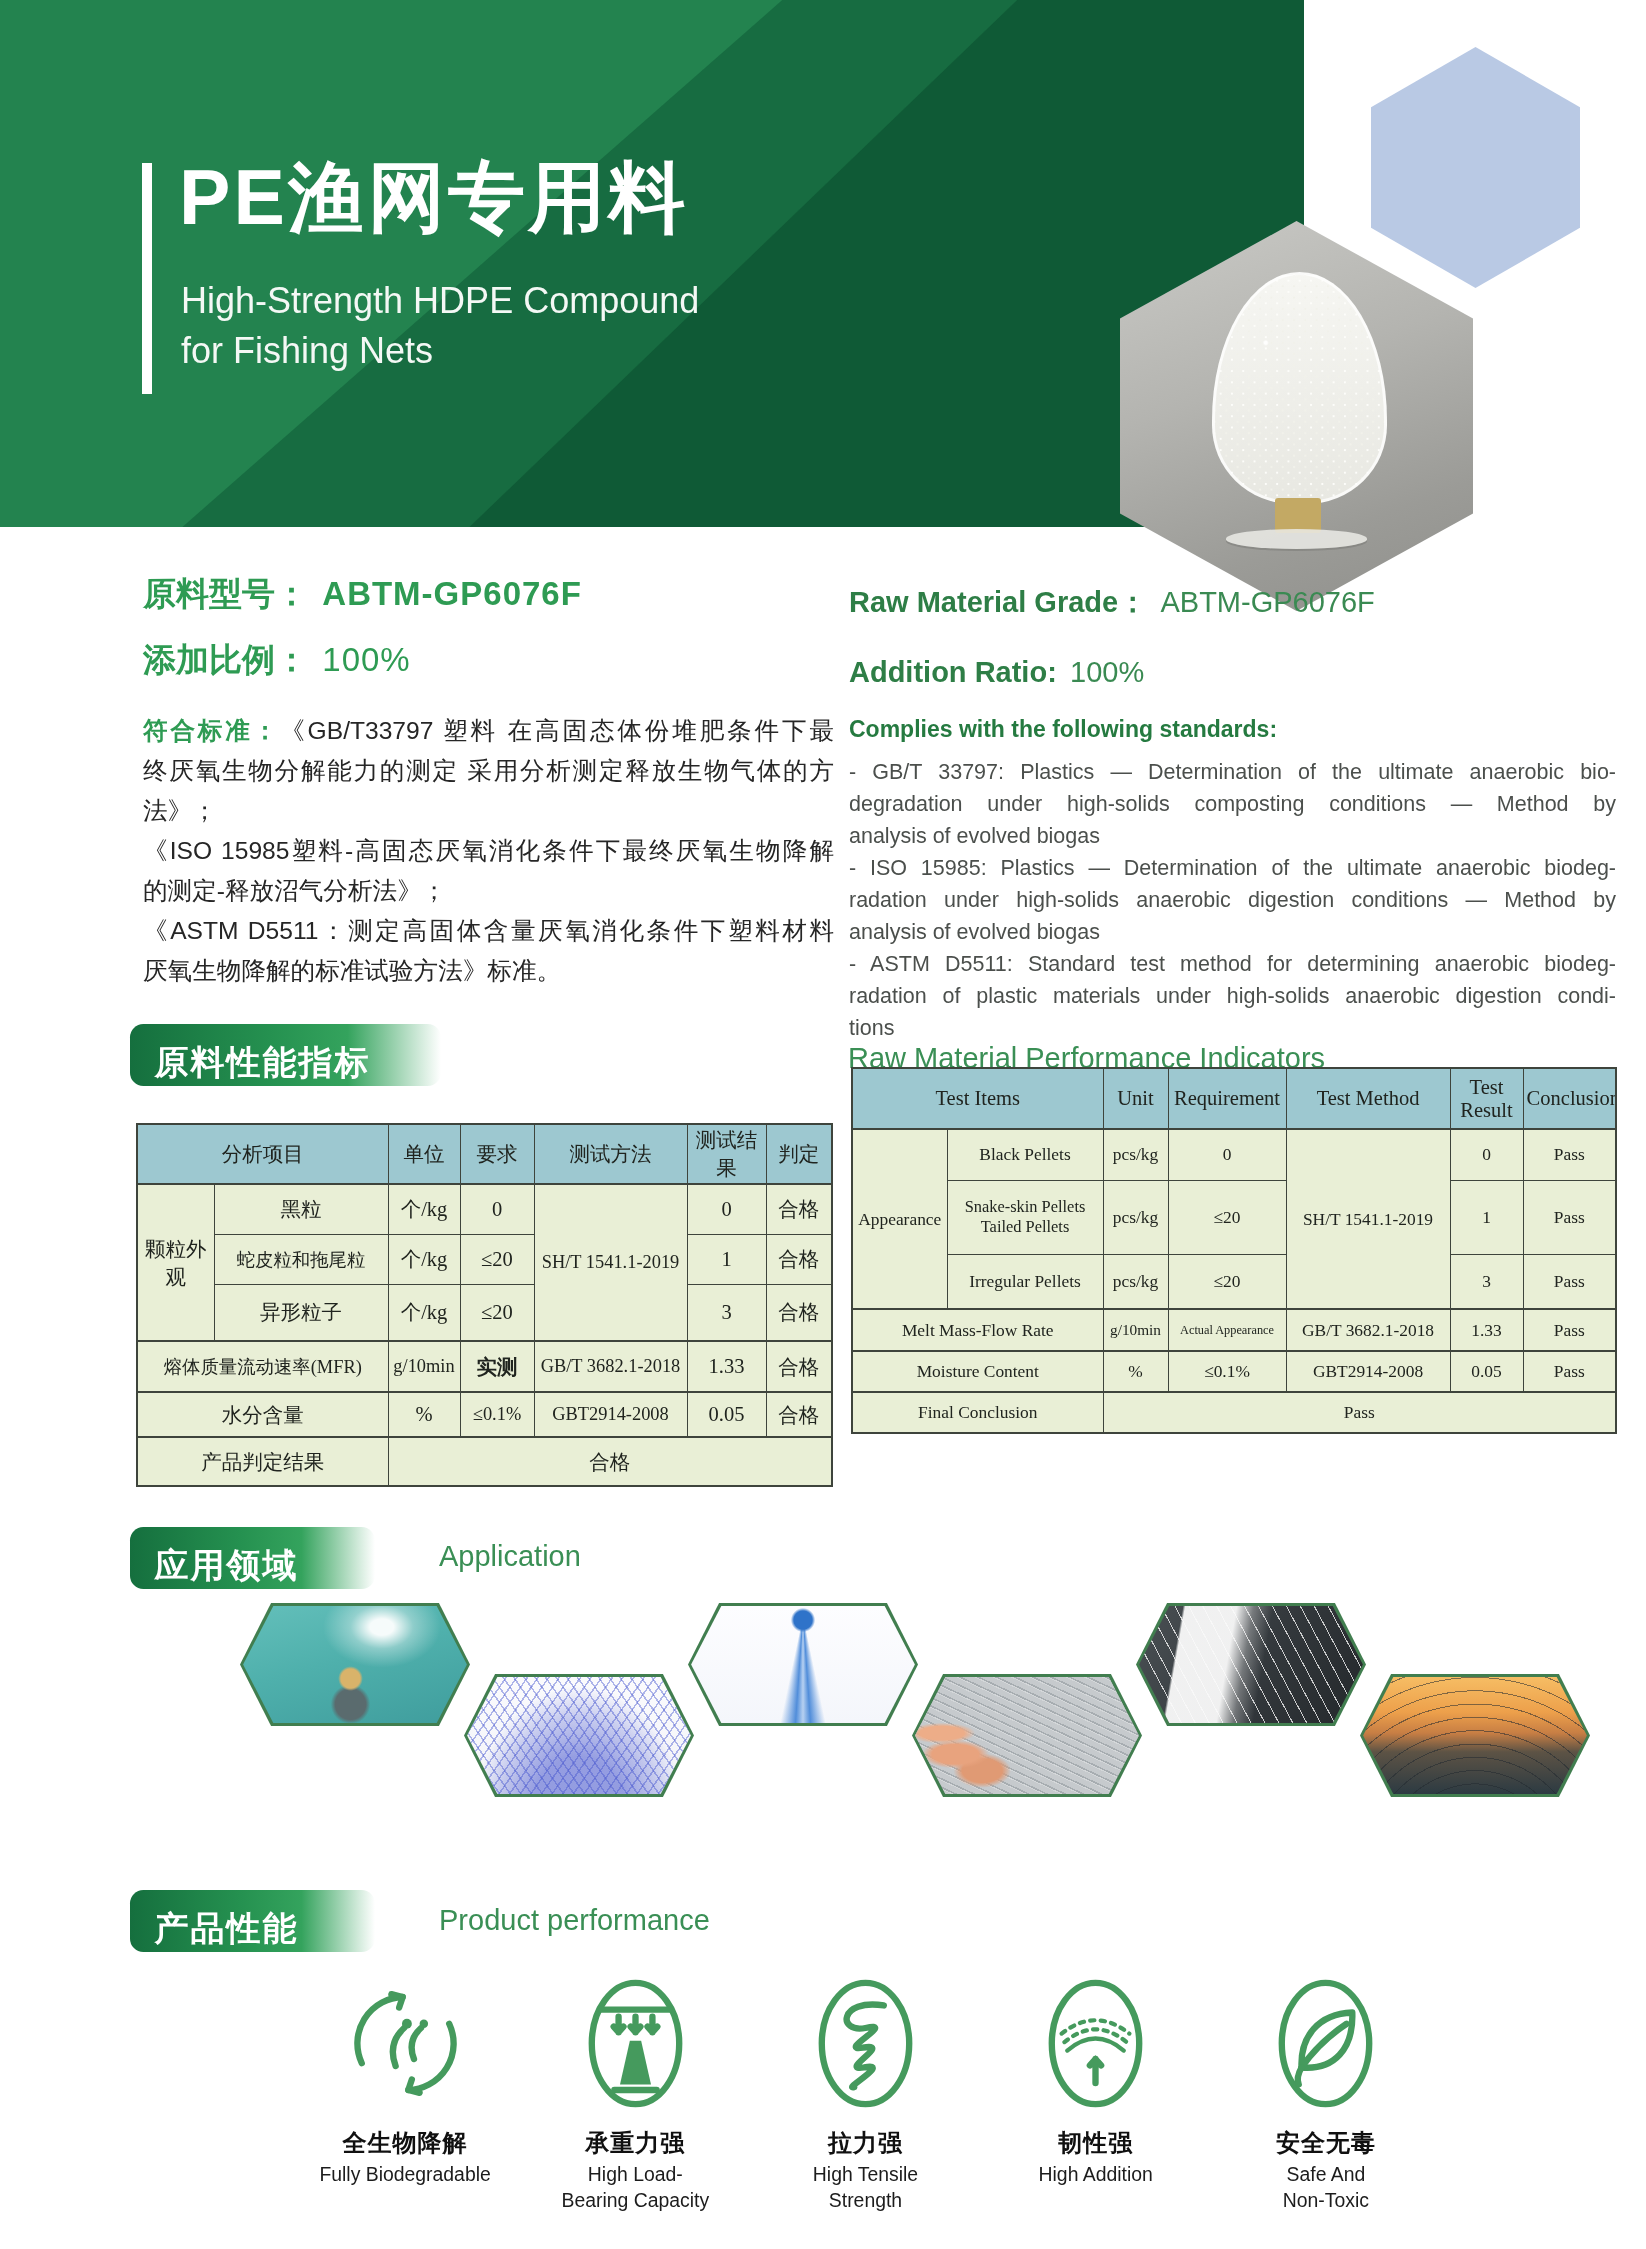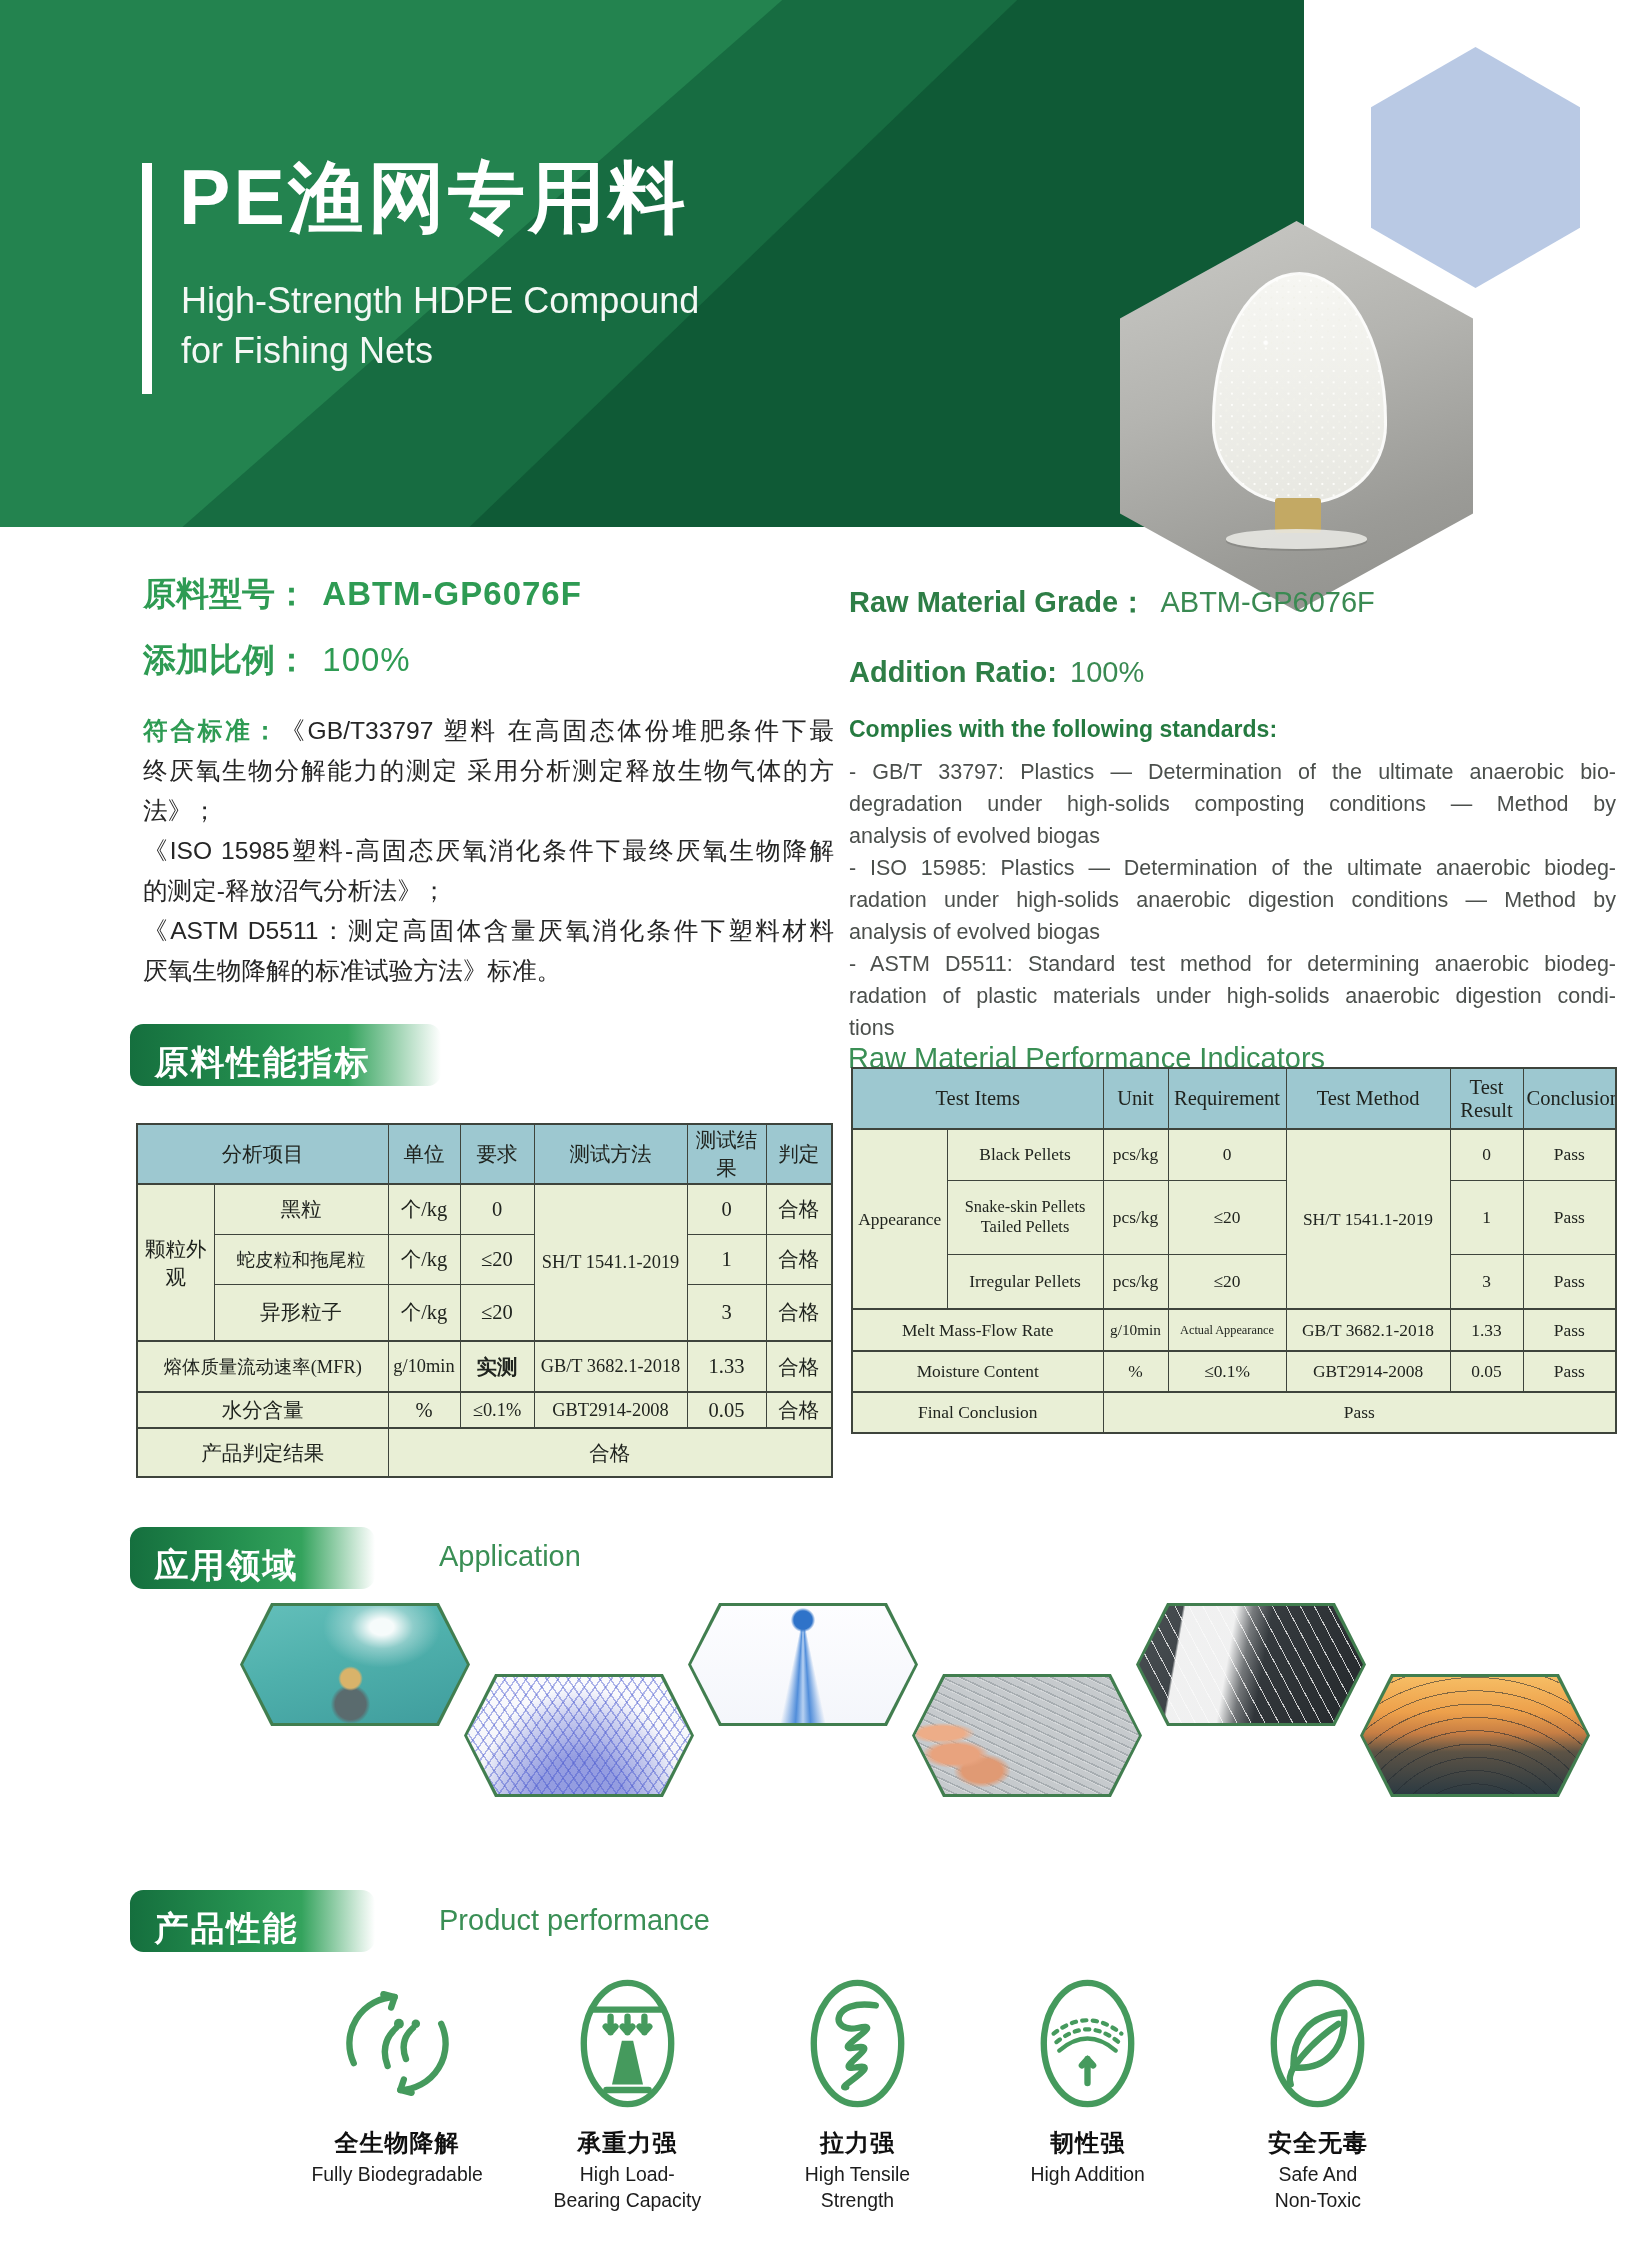--- a/index.html
+++ b/index.html
@@ -110,21 +110,21 @@
       linear-gradient(#b8bcbf,#8f959a);}
   .ph-5{background:
       linear-gradient(100deg, rgba(0,0,0,0) 18%, rgba(250,250,250,.95) 19% 40%, rgba(230,230,230,.35) 47%, rgba(0,0,0,0) 55%),
       repeating-linear-gradient(62deg, rgba(255,255,255,.75) 0 1px, rgba(0,0,0,0) 1px 12.3px),
       linear-gradient(120deg,#4a5054 0%,#33383c 55%,#24282b 100%);}
   .ph-6{background:
       repeating-radial-gradient(circle at 50% 160%, rgba(35,42,48,.55) 0 1px, rgba(0,0,0,0) 1px 13.3px),
       linear-gradient(#f6bd64 0%,#eda04b 30%,#c77e44 48%,#5d5345 64%,#2c3a42 100%);}
 
   
-  .perf-row{position:absolute;left:300px;top:1973px;width:1115px;display:flex;gap:36px;}
+  .perf-row{position:absolute;left:308px;top:1973px;width:1115px;display:flex;gap:36px;}
   .perf-item{width:223px;display:flex;flex-direction:column;align-items:center;}
   .perf-item svg{width:141px;height:141px;}
   .perf-zh{margin-top:13.3px;font-size:24px;font-weight:800;color:#101010;letter-spacing:1px;}
   .perf-en{margin-top:3.1px;font-size:19.4px;color:#1c1c1c;line-height:25.6px;text-align:center;}
   .stroke{fill:none;stroke:#459a5d;stroke-width:9;stroke-linecap:round;stroke-linejoin:round;}
   .fillg{fill:#459a5d;stroke:none;}
 </style>
 </head>
 <body>
 
@@ -235,21 +235,21 @@
       <td>合格</td>
     </tr>
     <tr class="sep" style="height:51px">
       <td colspan="2" class="small nowrap">熔体质量流动速率(MFR)</td>
       <td class="small">g/10min</td>
       <td style="font-weight:700">实测</td>
       <td class="small nowrap">GB/T 3682.1-2018</td>
       <td>1.33</td>
       <td>合格</td>
     </tr>
-    <tr class="sep" style="height:36px">
+    <tr class="sep" style="height:45px">
       <td colspan="2">水分含量</td>
       <td>%</td>
       <td class="small">≤0.1%</td>
       <td class="small nowrap">GBT2914-2008</td>
       <td>0.05</td>
       <td>合格</td>
     </tr>
     <tr class="sep" style="height:49px">
       <td colspan="2">产品判定结果</td>
       <td colspan="5">合格</td>

